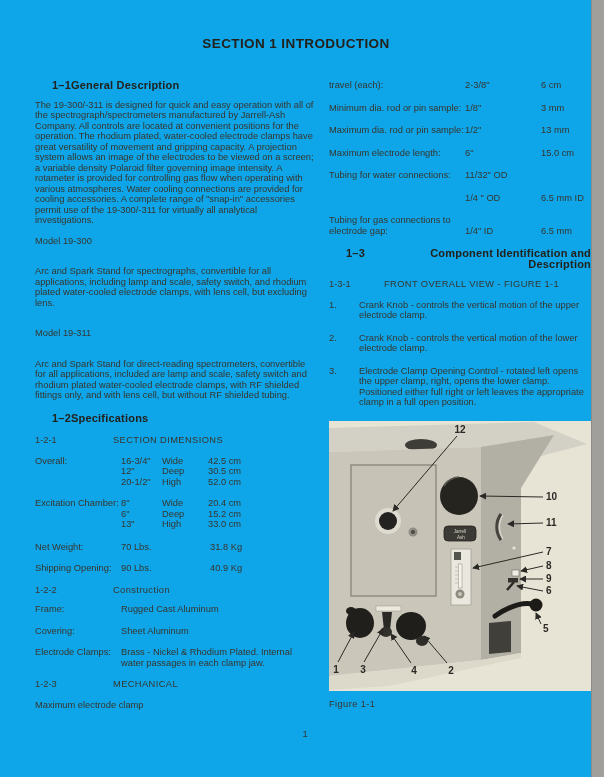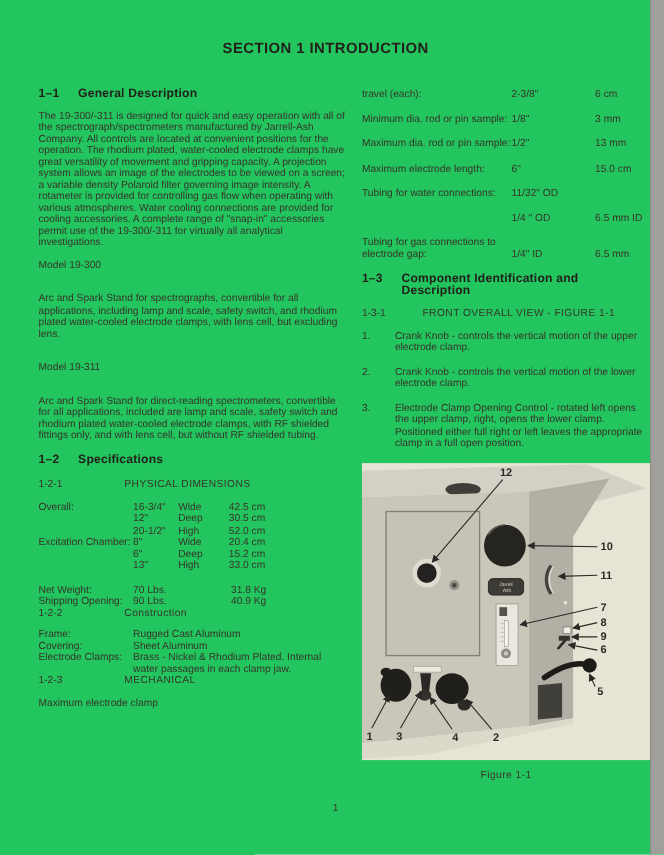--- a/index.html
+++ b/index.html
@@ -1,37 +1,37 @@
 <!DOCTYPE html>
 <html><head>
 <meta charset="utf-8">
 <style>
   html,body{margin:0;padding:0;}
   body{font-family:"Liberation Sans","DejaVu Sans",sans-serif;}
-  .page{position:relative;width:604px;height:777px;background:#22c55e;overflow:hidden;color:#38352c;}
+  .page{position:relative;width:604px;height:777px;background:#0ea5e9;overflow:hidden;color:#38352c;}
   .scan-strip{position:absolute;top:0;right:0;width:12px;height:777px;background:#a09f9b;border-left:1px solid #8d8c88;}
   .title{position:absolute;left:0;top:36px;width:592px;text-align:center;font-size:13.5px;font-weight:700;color:#23211b;letter-spacing:.4px;}
   .col{position:absolute;top:80px;font-size:9.3px;line-height:10.5px;}
   .col-left{left:35px;width:280px;}
   .col-right{left:329px;width:262px;}
-  .h2{display:flex;font-size:11px;font-weight:700;color:#23211b;letter-spacing:.2px;}
+  .h2{display:flex;font-size:11px;font-weight:700;color:#23211b;letter-spacing:.2px;text-align:right;}
   .h2 .num{flex:0 0 36px;}
   .sub{display:flex;letter-spacing:.4px;gap:28px;}
   .sub .num{flex:0 0 50px;letter-spacing:0;}
   .sub.tight .num{flex:0 0 27px;}
   p{margin:0;}.mt2{margin-top:2px}.mt8{margin-top:20px}.mt9{margin-top:9px}
-  .mt10{margin-top:10px}.mt11{}.mt12{margin-top:12px}
+  .mt10{margin-top:10px}.mt11{margin-top:11px}.mt12{margin-top:12px}
   .dims{display:grid;grid-template-columns:86px 41px 46px 1fr;}
   .wgt{display:grid;grid-template-columns:86px 89px 1fr;}
   .cons{display:grid;grid-template-columns:86px 1fr;}
   .srow{display:grid;grid-template-columns:136px 76px 1fr;align-items:end;margin-bottom:12px;}
   .item{display:flex;margin-bottom:12px;}
   .item .in{flex:0 0 30px;}
   .item .it{flex:1;}
-  .caption{text-align:center;margin-top:6px;letter-spacing:.4px;}
+  .caption{margin-top:6px;letter-spacing:.4px;}
   .pageno{position:absolute;left:298px;top:729px;width:14px;text-align:center;font-size:9.3px;}
   .fig{display:block;margin-top:1px;}
 </style>
 </head>
 <body>
 
 <div class="page">
 
   <div class="scan-strip"></div>
 
@@ -47,21 +47,21 @@
     <p class="mt8">Arc and Spark Stand for spectrographs, convertible for all applications, including lamp and scale, safety switch, and rhodium plated water-cooled electrode clamps, with lens cell, but excluding lens.</p>
     <p class="mt8">Model 19-311</p>
     <p class="mt8">Arc and Spark Stand for direct-reading spectrometers, convertible for all applications, included are lamp and scale, safety switch and rhodium plated water-cooled electrode clamps, with RF shielded fittings only, and with lens cell, but without RF shielded tubing.</p>
 
     <div class="h2 mt12">
       <span class="num">1–2</span>
       <span>Specifications</span>
     </div>
     <div class="sub mt12">
       <span class="num">1-2-1</span>
-      <span>PHYSICAL DIMENSIONS</span>
+      <span>SECTION DIMENSIONS</span>
     </div>
 
     <div class="dims mt10">
       <span>Overall:</span>
       <span>16-3/4"</span>
       <span>Wide</span>
       <span>42.5 cm</span>
       <span></span>
       <span>12"</span>
       <span>Deep</span>

